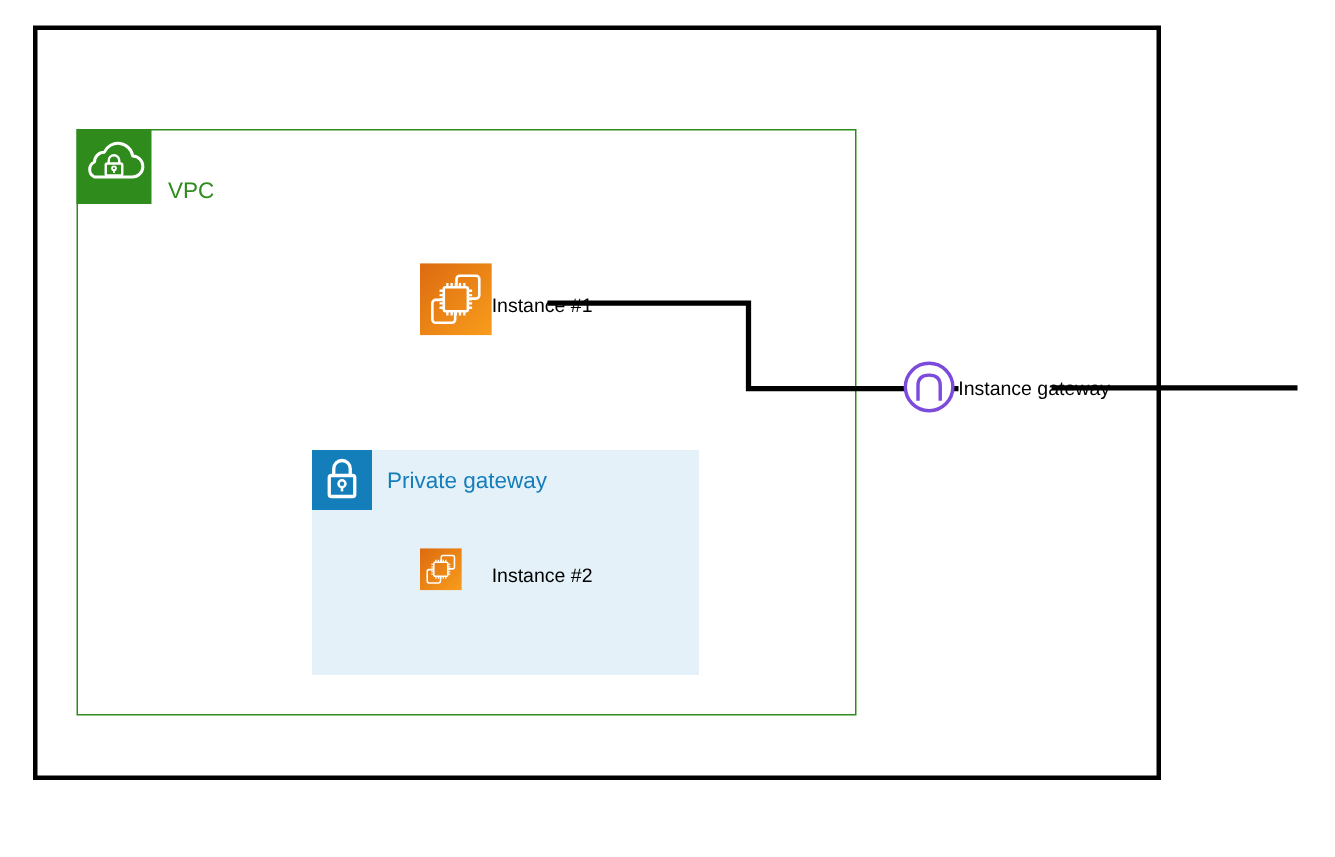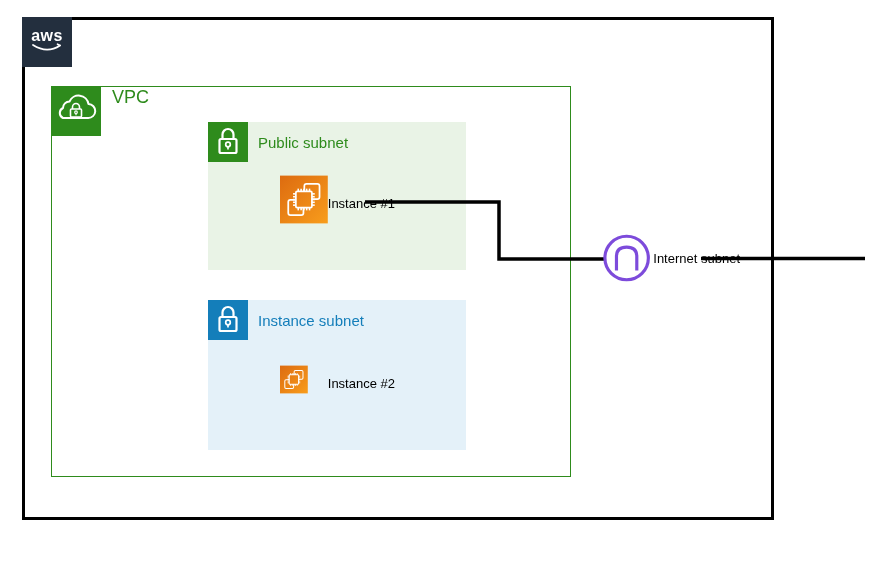--- a/index.html
+++ b/index.html
@@ -20,22 +20,22 @@
     z-index:2;display:flex;flex-direction:column;align-items:center;justify-content:center;}
   .aws-word{color:#fff;font-size:16px;font-weight:bold;letter-spacing:0.5px;line-height:14px;}
   .vpc-icon{position:absolute;left:51px;top:86px;width:50px;height:50px;background:#2E8B1C;z-index:2;}
   .subnet-icon{position:absolute;left:0;top:0;width:40px;height:40px;z-index:2;}
   .subnet-icon.green{background:#2E8B1C;}
   .subnet-icon.blue{background:#147EBA;}
 
   
   .aws-cloud-label{position:absolute;left:82px;top:17px;height:50px;display:flex;align-items:center;
     color:#000;font-size:15px;z-index:2;}
-  .vpc-label{position:absolute;left:112px;top:72px;height:50px;display:flex;align-items:center;
-    color:#2E8B1C;font-size:18px;z-index:2;}
+  .vpc-label{position:absolute;left:112px;top:102px;height:50px;display:flex;align-items:center;
+    color:#2E8B1C;font-size:15px;z-index:2;}
 
   
   .subnet{position:absolute;width:258px;z-index:2;}
   .subnet.public{left:208px;top:122px;height:148px;background:#E9F3E6;}
   .subnet.private{left:208px;top:300px;height:150px;background:#E4F1F9;}
   .subnet-label{position:absolute;left:50px;top:0;height:40px;display:flex;align-items:center;font-size:15px;}
   .subnet-label.green-text{color:#2E8B1C;}
   .subnet-label.blue-text{color:#147EBA;}
 
   
@@ -60,62 +60,44 @@
       </linearGradient>
     </defs>
   </svg>
 
   <svg class="connectors" width="890" height="571">
     <polyline points="365,202 499,202 499,259 639,259" fill="none" stroke="#000" stroke-width="3.5"></polyline>
     <line x1="701" y1="258.5" x2="865" y2="258.5" stroke="#000" stroke-width="3.5"></line>
   </svg>
 
   <div class="aws-cloud-box"></div>
-  <div class="aws-logo">
-    <span class="aws-word">aws</span>
-    <svg width="40" height="12" viewBox="0 0 40 12">
-      <path d="M6,2 Q20,11 33,2.5" fill="none" stroke="#fff" stroke-width="1.8" stroke-linecap="round"></path>
-      <path d="M33,2.5 L30.5,1.2" fill="none" stroke="#fff" stroke-width="1.6" stroke-linecap="round"></path>
-    </svg>
-  </div>
 
   <div class="vpc-box"></div>
   <div class="vpc-icon">
     <svg width="50" height="50" viewBox="0 0 50 50">
       <path d="M12,32 h25 a7,7 0 0 0 0.5,-14 a10,10 0 0 0 -19,-2.5 a6.5,6.5 0 0 0 -6.5,6.5 a5.5,5.5 0 0 0 0,10 z" fill="none" stroke="#fff" stroke-width="2" stroke-linejoin="round"></path>
       <path d="M21.5,23 v-2 a3.5,3.5 0 0 1 7,0 v2" fill="none" stroke="#fff" stroke-width="1.6"></path>
       <rect x="19.5" y="23" width="11" height="8" rx="1" fill="none" stroke="#fff" stroke-width="1.6"></rect>
       <circle cx="25" cy="26.2" r="1.3" fill="none" stroke="#fff" stroke-width="1.2"></circle>
       <line x1="25" y1="27.5" x2="25" y2="29.3" stroke="#fff" stroke-width="1.2"></line>
     </svg>
   </div>
   <div class="vpc-label">VPC</div>
 
-  <div class="subnet public">
-    <div class="subnet-icon green">
-      <svg width="40" height="40" viewBox="0 0 40 40">
-        <path d="M14.5,17 V12.5 a5.5,5.5 0 0 1 11,0 V17" fill="none" stroke="#fff" stroke-width="2.2"></path>
-        <rect x="11.5" y="17" width="17" height="14" rx="1.5" fill="none" stroke="#fff" stroke-width="2.2"></rect>
-        <circle cx="20" cy="22.5" r="2.3" fill="none" stroke="#fff" stroke-width="1.7"></circle>
-        <line x1="20" y1="24.8" x2="20" y2="27.6" stroke="#fff" stroke-width="1.7"></line>
-      </svg>
-    </div>
-    <div class="subnet-label green-text">Public subnet</div>
-  </div>
 
   <div class="subnet private">
     <div class="subnet-icon blue">
       <svg width="40" height="40" viewBox="0 0 40 40">
         <path d="M14.5,17 V12.5 a5.5,5.5 0 0 1 11,0 V17" fill="none" stroke="#fff" stroke-width="2.2"></path>
         <rect x="11.5" y="17" width="17" height="14" rx="1.5" fill="none" stroke="#fff" stroke-width="2.2"></rect>
         <circle cx="20" cy="22.5" r="2.3" fill="none" stroke="#fff" stroke-width="1.7"></circle>
         <line x1="20" y1="24.8" x2="20" y2="27.6" stroke="#fff" stroke-width="1.7"></line>
       </svg>
     </div>
-    <div class="subnet-label blue-text">Instance subnet</div>
+    <div class="subnet-label blue-text">Private gateway</div>
   </div>
 
   <div class="node instance1">
     <svg width="55" height="55" viewBox="0 0 55 55">
       <rect x="0" y="0" width="55" height="55" fill="url(#ec2g)"></rect>
       <rect x="28" y="9.5" width="17.5" height="17.5" rx="2.5" fill="none" stroke="#fff" stroke-width="2"></rect>
       <rect x="9.5" y="28" width="17.5" height="17.5" rx="2.5" fill="none" stroke="#fff" stroke-width="2"></rect>
       <rect x="18.25" y="18.25" width="18.5" height="18.5" rx="1.5" fill="url(#ec2g)" stroke="#fff" stroke-width="2"></rect>
       <g stroke="#fff" stroke-width="1.8">
         <line x1="21" y1="15" x2="21" y2="18.25"></line>
@@ -173,16 +155,16 @@
       </g>
     </svg>
     <div class="node-label">Instance #2</div>
   </div>
 
   <div class="node igw">
     <svg width="76" height="76" viewBox="0 0 76 76">
       <circle cx="38" cy="38" r="31" fill="#fff" stroke="#7D4BDB" stroke-width="4.5"></circle>
       <path d="M23.5,56 V36 Q23.5,22.5 38,22.5 Q52.5,22.5 52.5,36 V56" fill="none" stroke="#7D4BDB" stroke-width="4.5"></path>
     </svg>
-    <div class="node-label">Internet subnet</div>
+    <div class="node-label">Instance gateway</div>
   </div>
 
 </div>
 
 </body></html>

